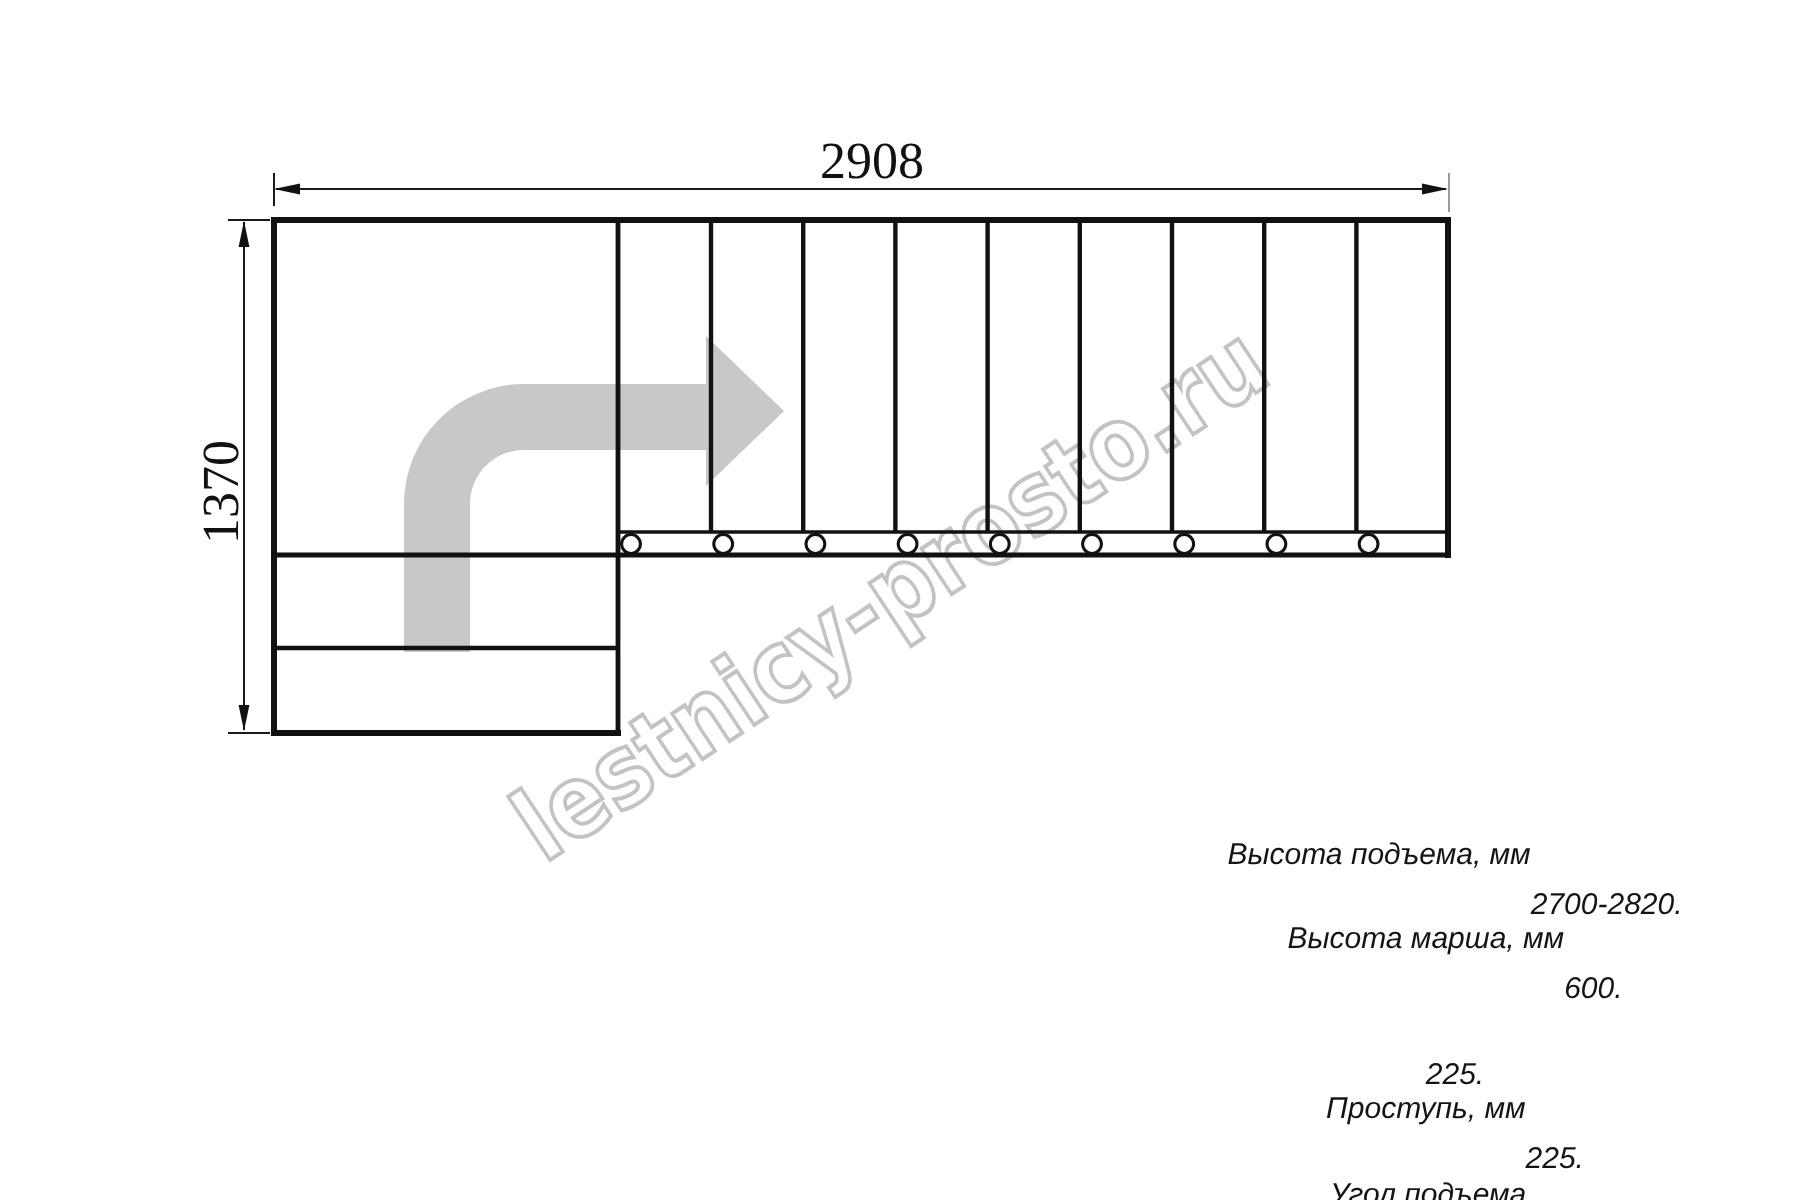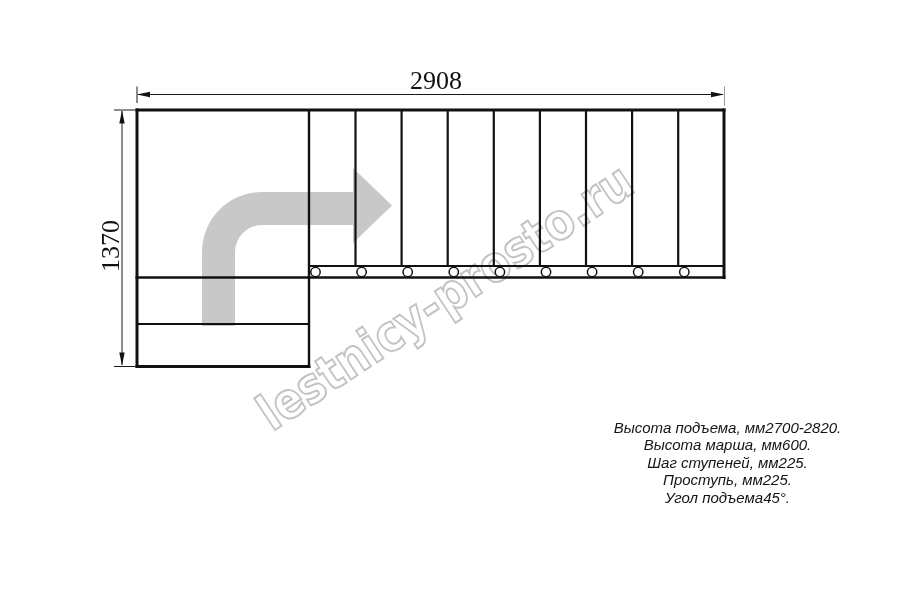--- a/index.html
+++ b/index.html
@@ -14,21 +14,21 @@
   .specs{
     position:absolute;
     left:612px;top:419px;width:231px;
     font-style:italic;
     font-size:15px;
     line-height:17.4px;
     color:#141414;
   }
   .spec-row{display:flex;justify-content:center;}
   .spec-label{white-space:nowrap;}
-  .spec-value{white-space:nowrap;text-align:right;}
+  .spec-value{white-space:nowrap;text-align:right;margin-top:25px;}
 </style>
 </head>
 <body>
 
 <div class="canvas">
 
   <svg class="plan-svg" width="900" height="600" viewBox="0 0 900 600">
 
     <g transform="translate(272,432) rotate(-33.5)">
       <text x="0" y="0" font-family="DejaVu Sans, sans-serif" font-size="50" font-weight="bold" textLength="438" lengthAdjust="spacingAndGlyphs" fill="none" stroke="#c3c3c3" stroke-width="2">lestnicy-prosto.ru</text>
@@ -92,21 +92,20 @@
   <div class="specs">
     <div class="spec-row">
       <span class="spec-label">Высота подъема, мм</span>
       <span class="spec-value">2700-2820.</span>
     </div>
     <div class="spec-row">
       <span class="spec-label">Высота марша, мм</span>
       <span class="spec-value">600.</span>
     </div>
     <div class="spec-row">
-      <span class="spec-label">Шаг ступеней, мм</span>
       <span class="spec-value">225.</span>
     </div>
     <div class="spec-row">
       <span class="spec-label">Проступь, мм</span>
       <span class="spec-value">225.</span>
     </div>
     <div class="spec-row">
       <span class="spec-label">Угол подъема</span>
       <span class="spec-value">45°.</span>
     </div>

